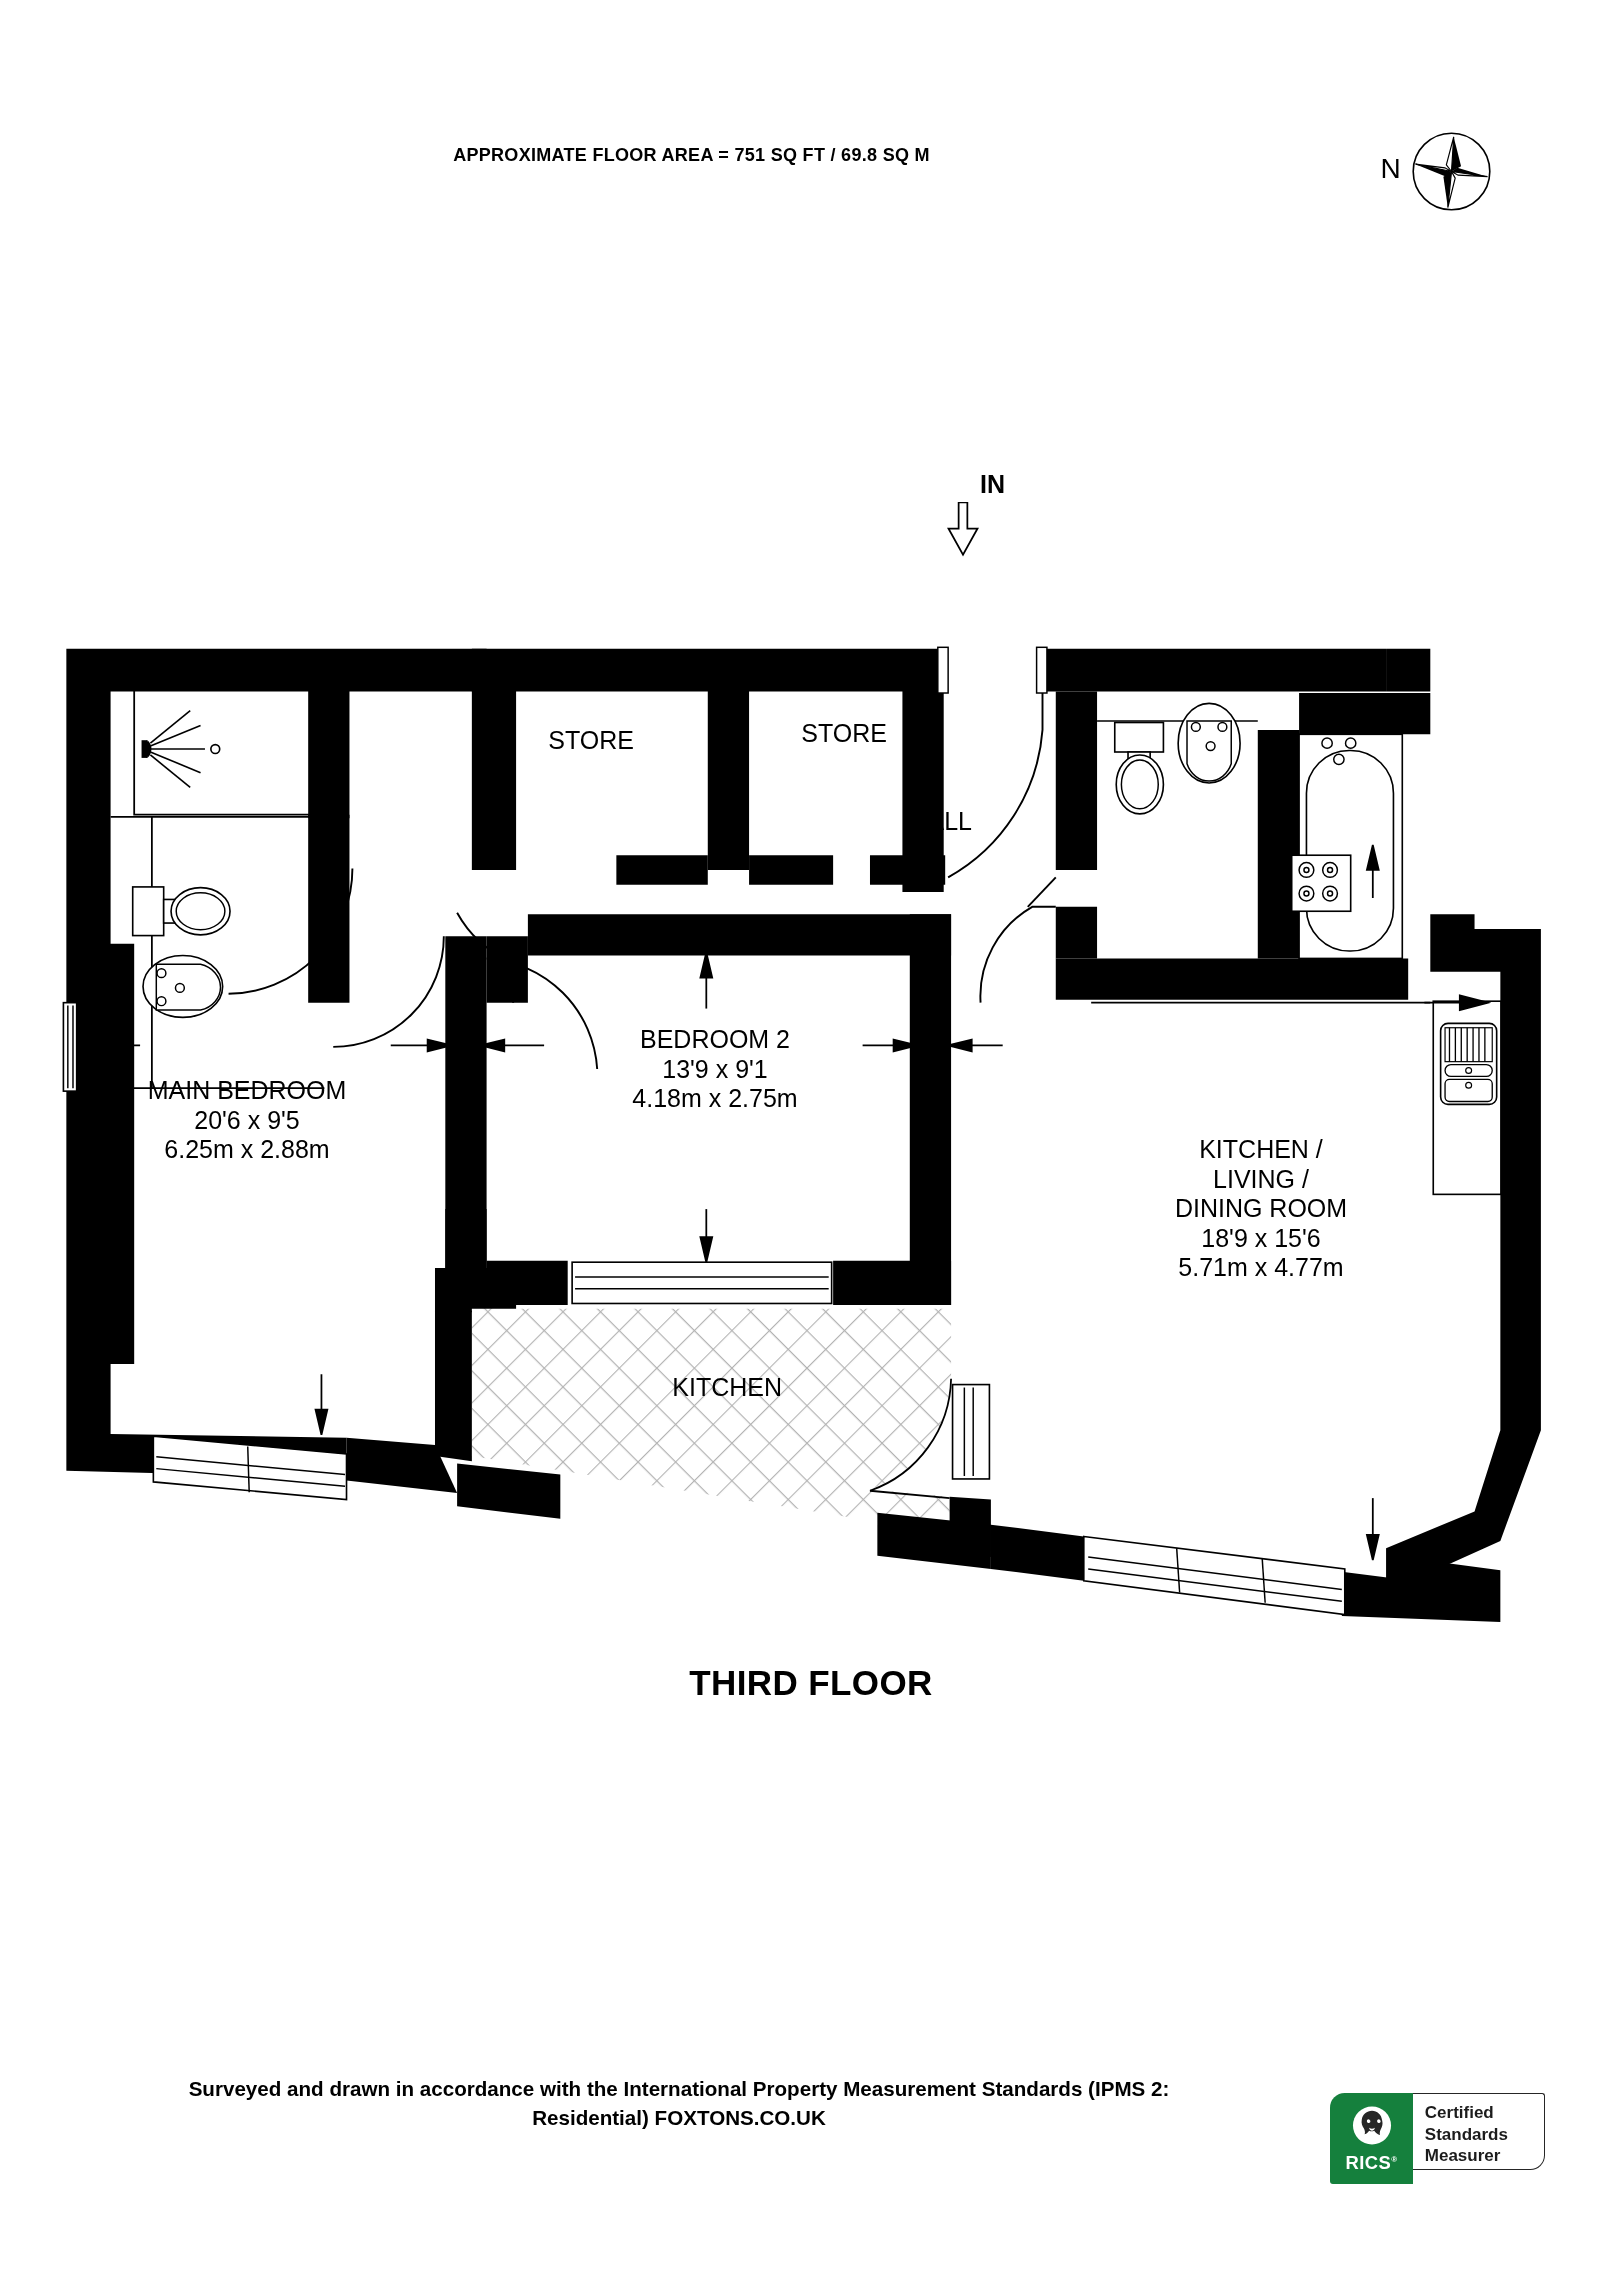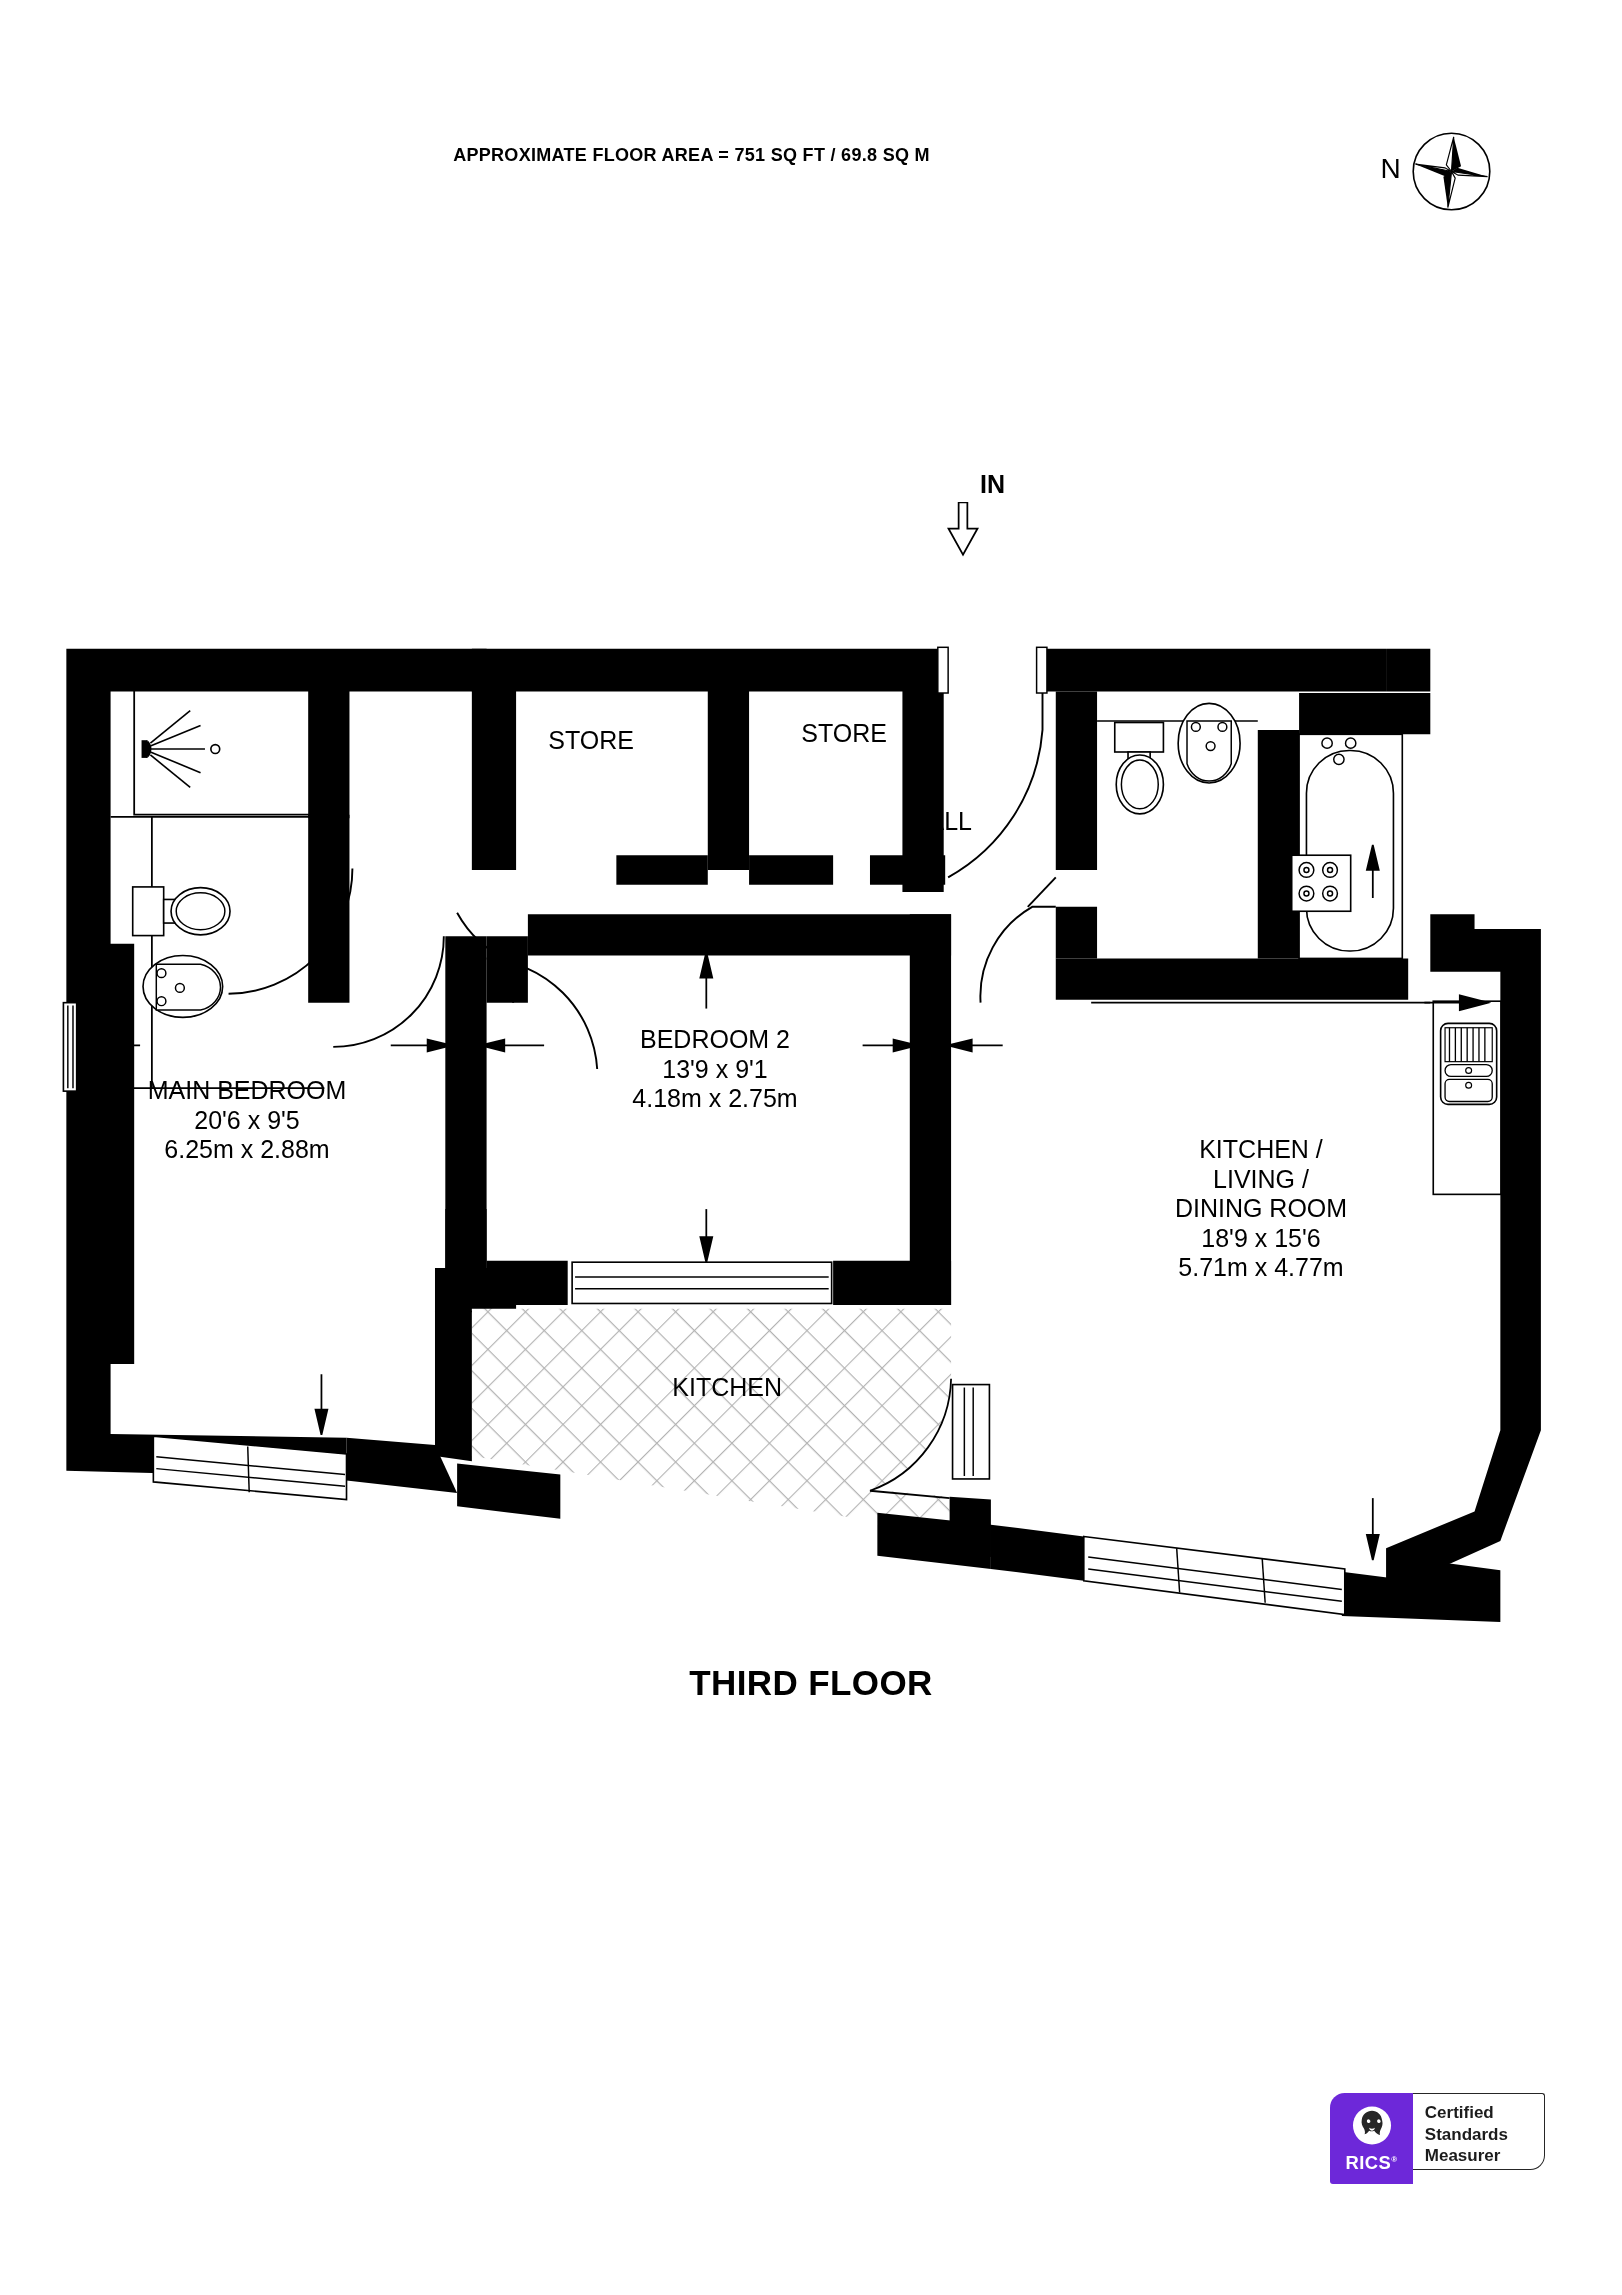--- a/index.html
+++ b/index.html
@@ -115,21 +115,21 @@
     position: absolute;
     left: 1330px;
     top: 2093px;
     width: 215px;
     height: 91px;
     display: flex;
   }
   .rics-left {
     width: 83px;
     height: 91px;
-    background: #6d28d9;
+    background: #15803d;
     border-top-left-radius: 14.7px;
     border-bottom-left-radius: 2.9px;
     position: relative;
   }
   .rics-lion {
     position: absolute;
     left: 50%;
     top: 11.8px;
     transform: translateX(-50%);
   }
@@ -466,20 +466,26 @@
       <span class="ln">DINING ROOM</span>
       <span class="ln">18'9 x 15'6</span>
       <span class="ln">5.71m x 4.77m</span>
     </div>
 
     <div class="ptxt" style="left:546px; top:813px; width:236px;">KITCHEN</div>
   </div>
 
   <div class="floor-name">THIRD FLOOR</div>
 
+  <div class="footer">
+    <div class="footer-text">
+      <span class="ln">Surveyed and drawn in accordance with the International Property Measurement Standards (IPMS 2:</span>
+      <span class="ln">Residential) FOXTONS.CO.UK</span>
+    </div>
+  </div>
 
   <div class="rics-badge">
     <div class="rics-left">
       <svg class="rics-lion" width="41" height="41" viewBox="0 0 56 56">
         <circle cx="28" cy="28" r="26" fill="#ffffff"></circle>
         <path d="M28 8 c-7 0-13 5-14 12 c-1 5 1 9 3 12 c1 2 2 5 1 8
                  c3-1 5-3 6-5 c2 1 5 1 7 0 c2 3 5 5 8 6 c-1-3 0-6 1-8
                  c2-3 3-7 2-11 C41 13 35 8 28 8 Z
                  M21 22 a2.4 2.4 0 1 1 0 .1 Z
                  M35 22 a2.4 2.4 0 1 1 0 .1 Z" fill="#262626"></path>

